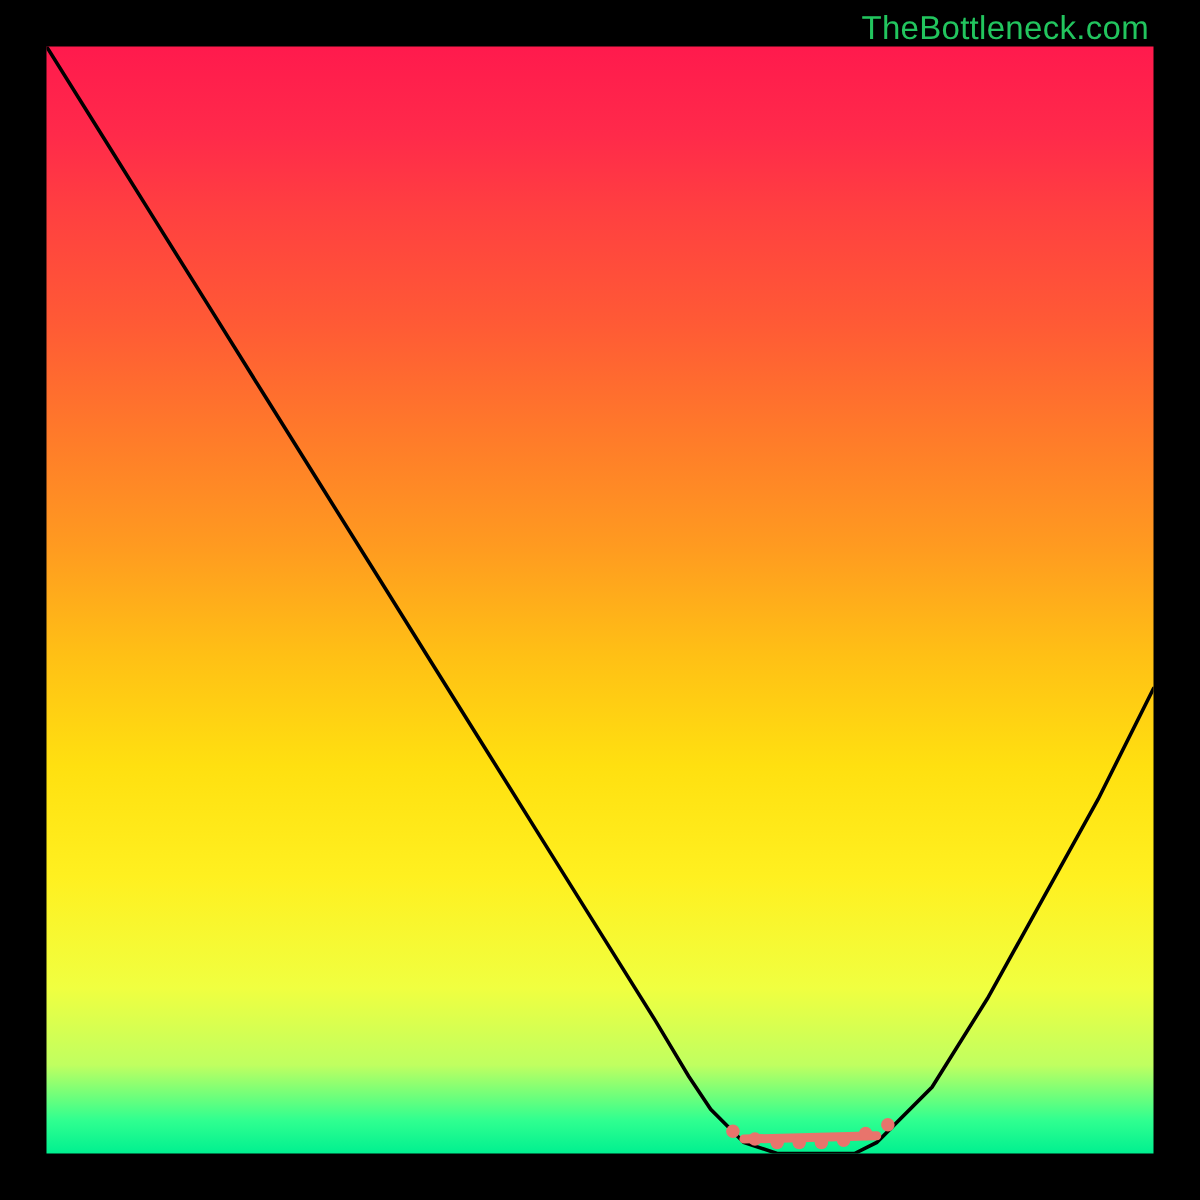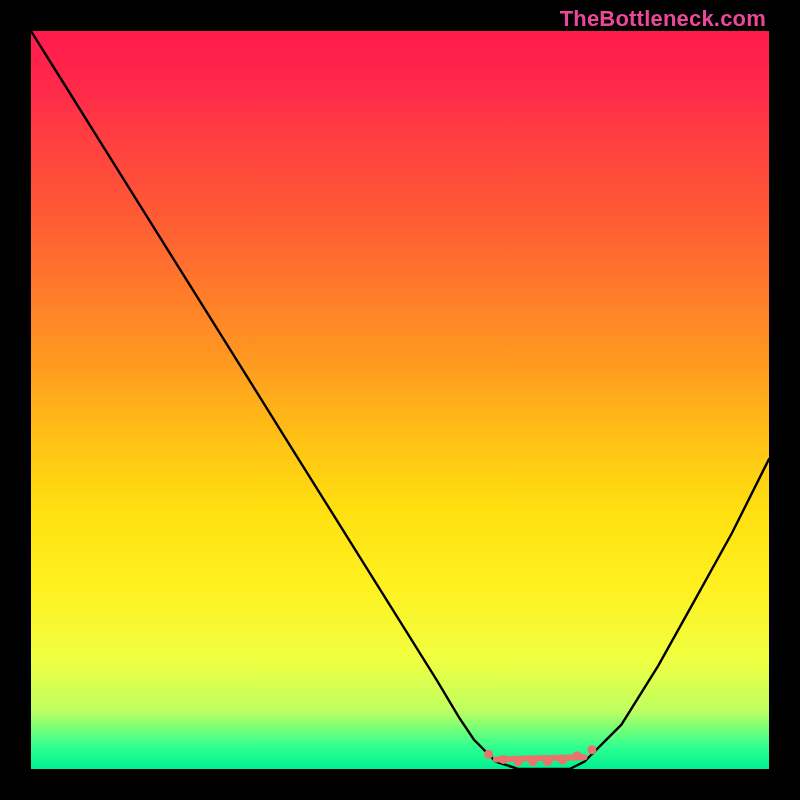--- a/index.html
+++ b/index.html
@@ -36,23 +36,23 @@
       #f0ff40 85%,
       #c0ff60 92%,
       #30ff90 97%,
       #00f090 100%
     );
   }
   .watermark {
     position: absolute;
     top: 6px;
     right: 34px;
-    color: #ec4899;
+    color: #22c55e;
     font-size: 22px;
-    font-weight: 700;
+    font-weight: 400;
     letter-spacing: 0.2px;
   }
   svg.curve {
     position: absolute;
     left: 0;
     top: 0;
     width: 738px;
     height: 738px;
   }
 </style>

